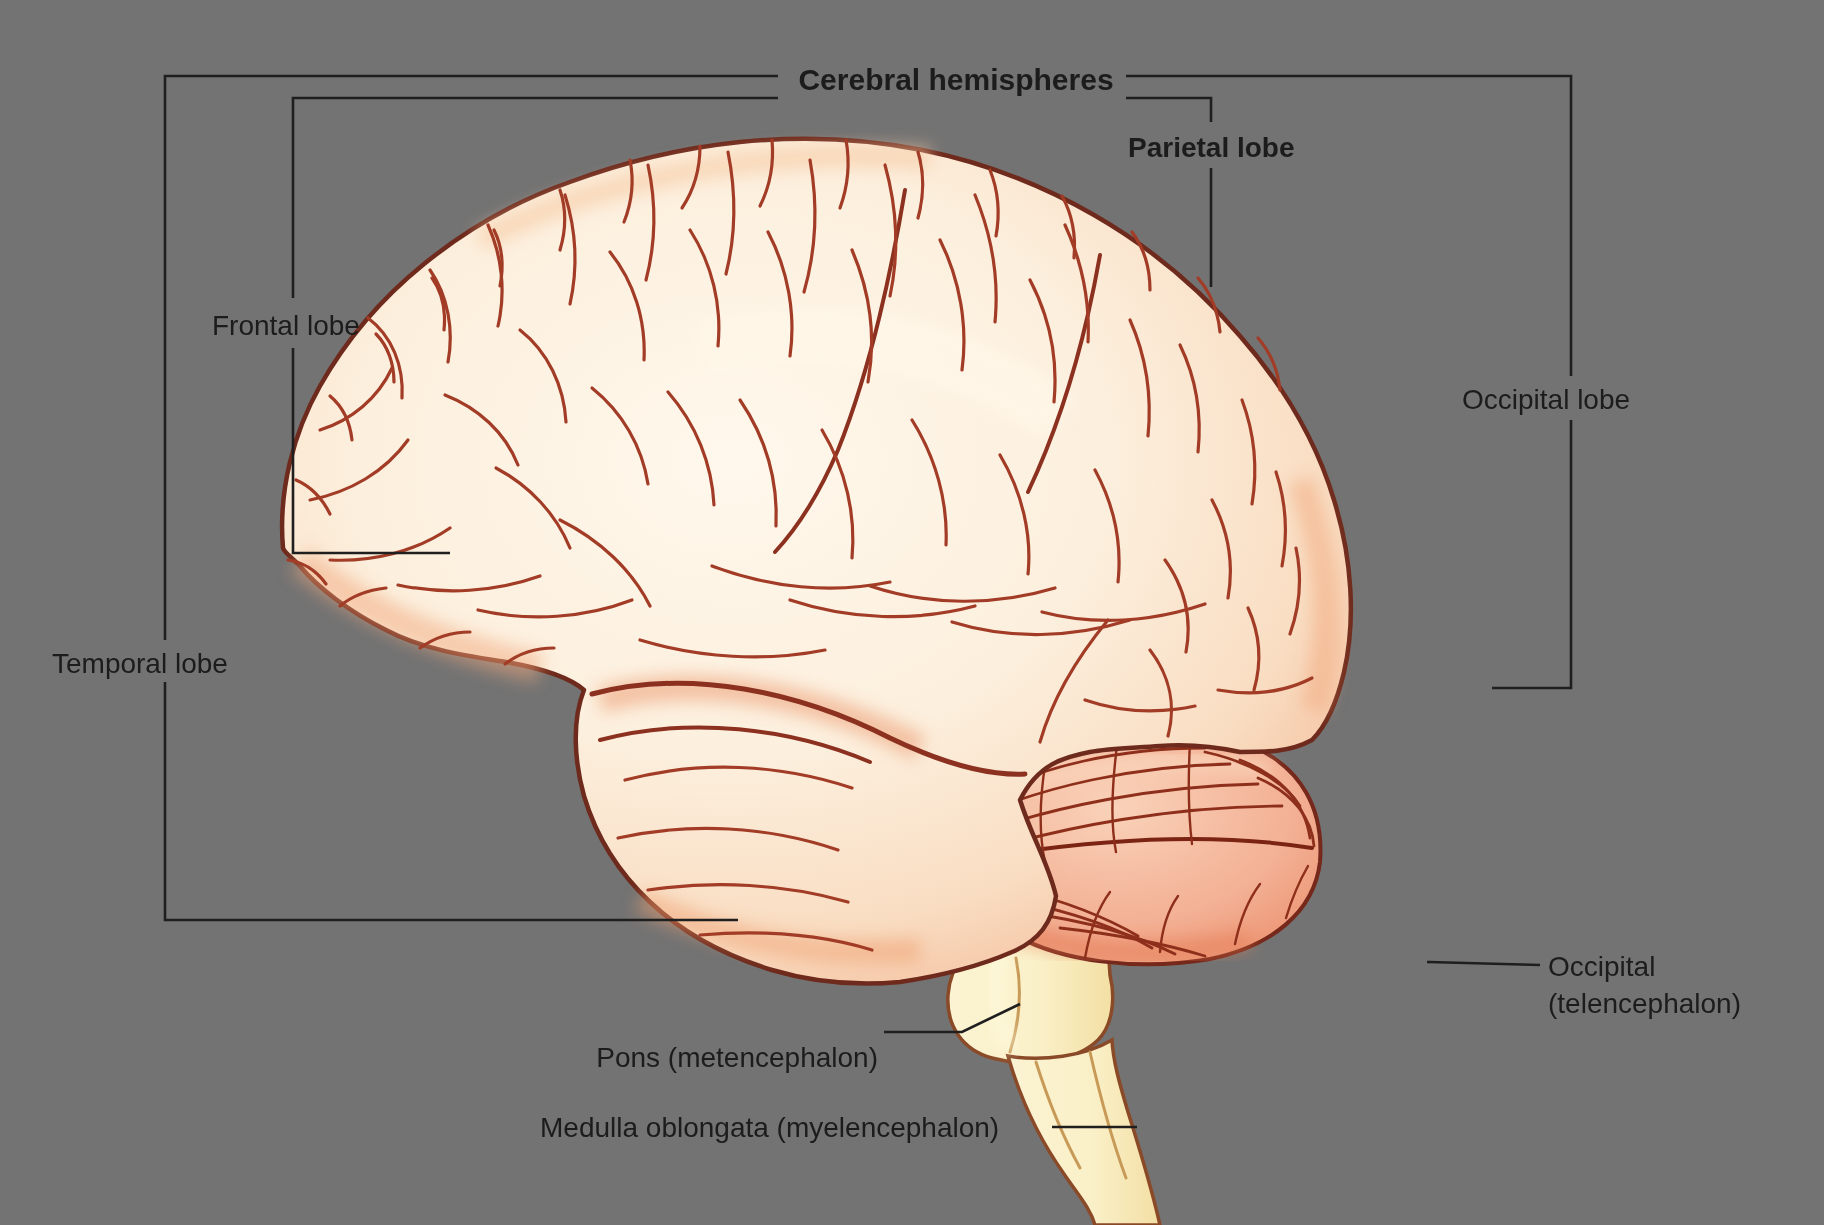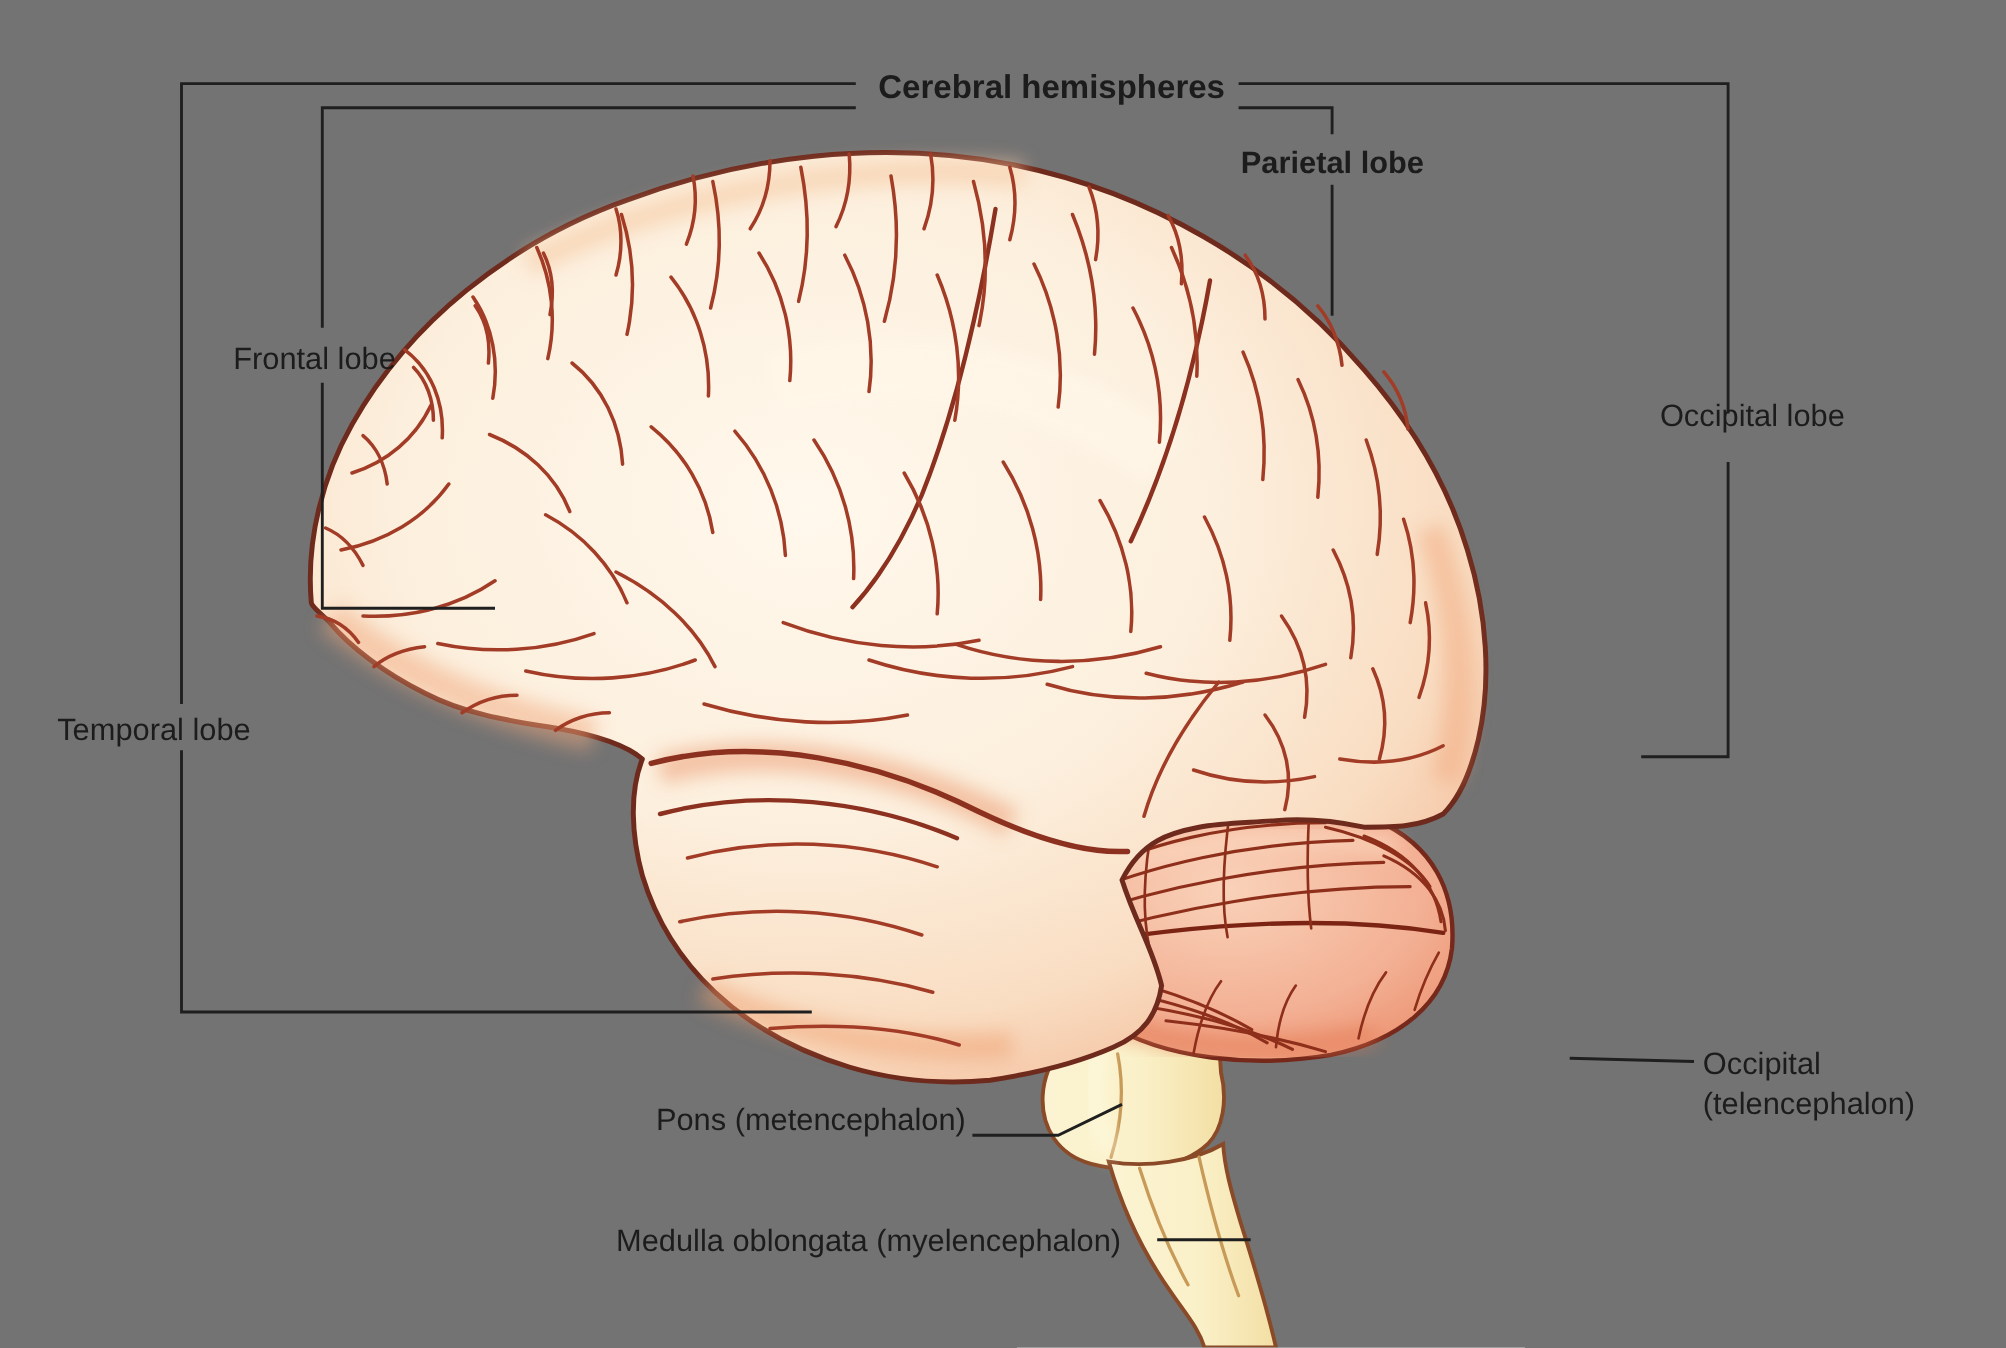--- a/index.html
+++ b/index.html
@@ -234,26 +234,26 @@
       <path d="M 1540,965 L 1427,962"></path>
     </g>
   </svg>
 
   <div class="lbl title-main" style="left:756px;top:60px;width:400px;">Cerebral hemispheres</div>
 
   <div class="lbl" style="left:1128px;top:130px;font-weight:bold;">Parietal lobe</div>
 
   <div class="lbl" style="left:212px;top:308px;">Frontal lobe</div>
 
-  <div class="lbl" style="left:1462px;top:360px;margin-left:47px;">Occipital lobe</div>
+  <div class="lbl" style="left:1462px;top:382px;">Occipital lobe</div>
 
   <div class="lbl" style="left:52px;top:646px;">Temporal lobe</div>
 
-  <div class="lbl right-align" style="left:585px;top:1000px;width:293px;text-align:right;">Pons (metencephalon)</div>
-
-  <div class="lbl" style="left:540px;top:1110px;margin-left:20px;">Medulla oblongata (myelencephalon)</div>
+  <div class="lbl right-align" style="left:585px;top:1040px;width:293px;text-align:right;">Pons (metencephalon)</div>
+
+  <div class="lbl" style="left:540px;top:1110px;">Medulla oblongata (myelencephalon)</div>
 
   <div class="lbl" style="left:1548px;top:949px;">
     <div>Occipital</div>
     <div>(telencephalon)</div>
   </div>
 
 </div>
 
 </body></html>

